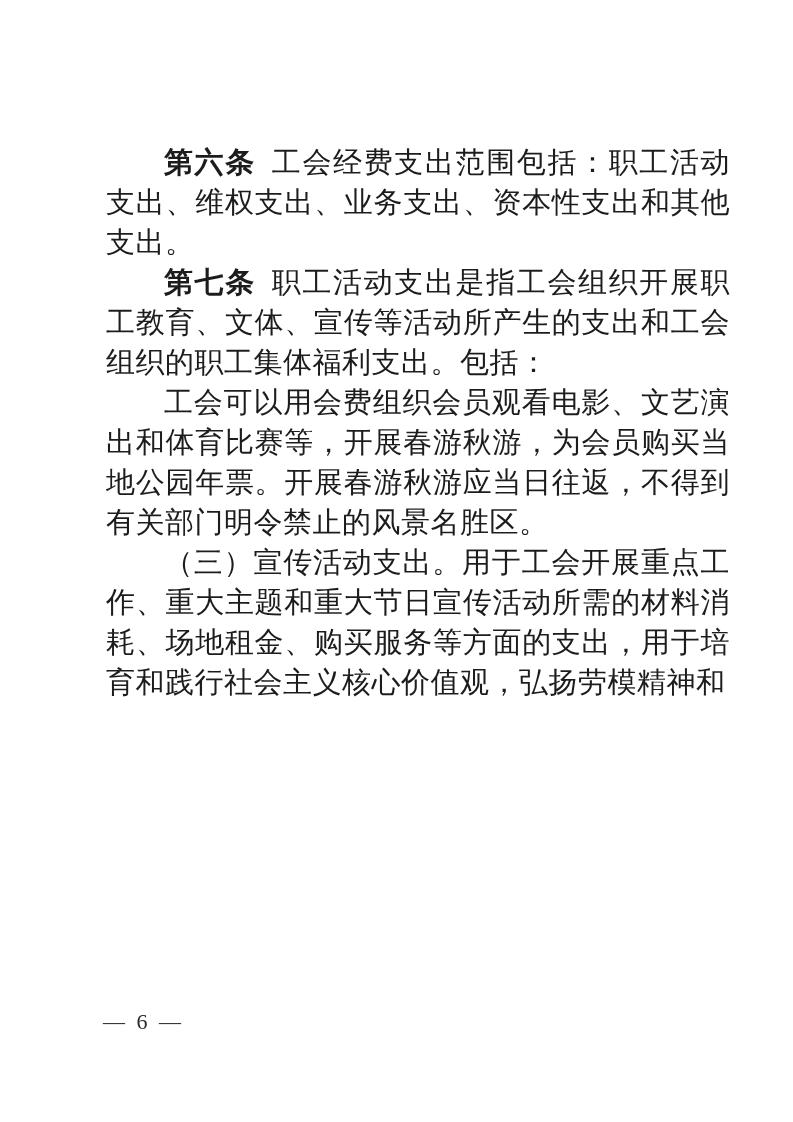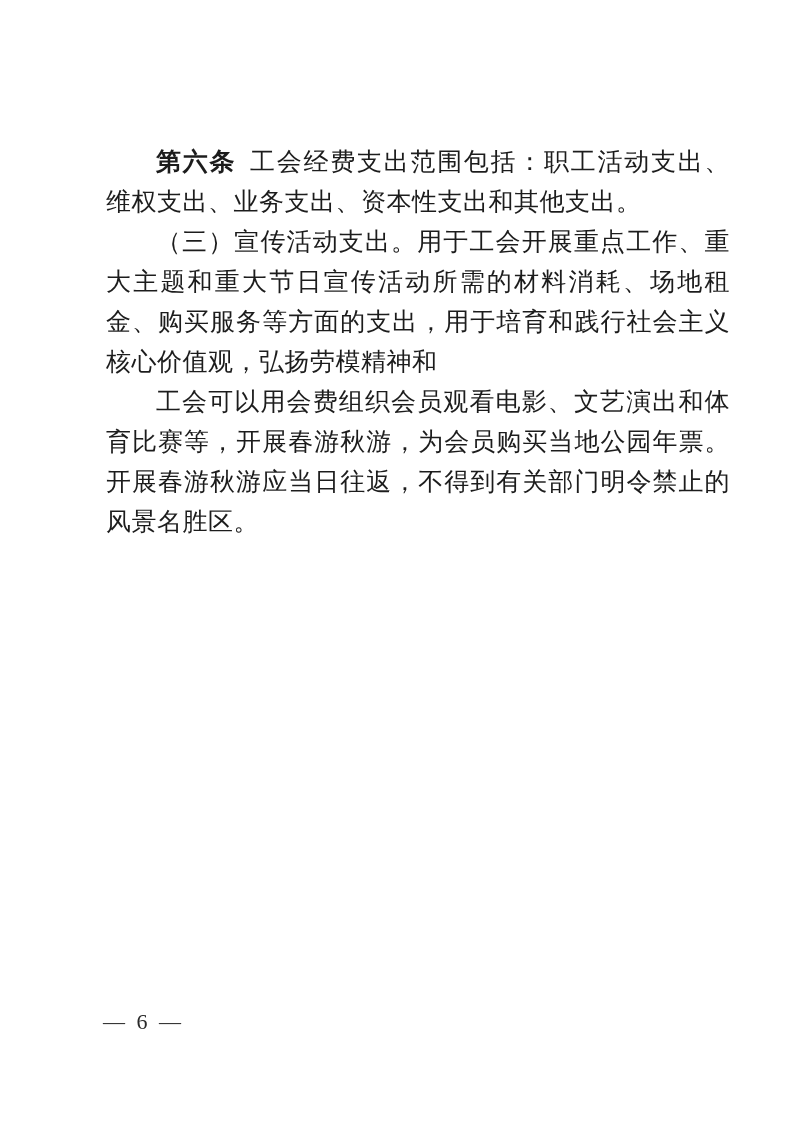--- a/index.html
+++ b/index.html
@@ -14,21 +14,21 @@
     background: #ffffff;
     overflow: hidden;
     font-family: "Liberation Serif", "DejaVu Serif", serif;
     color: #1c1c1c;
   }
   .content {
     position: absolute;
     left: 106px;
     top: 142px;
     width: 624px;
-    font-size: 25px;
+    font-size: 29px;
     line-height: 40px;
     text-align: justify;
     letter-spacing: 0.5px;
   }
   .content p {
     margin: 0;
     padding: 0;
     text-indent: 2em;
   }
   .content strong {
@@ -44,17 +44,18 @@
     letter-spacing: 3px;
     color: #2a2a2a;
   }
 </style>
 </head>
 <body>
 
 <div class="page">
   <div class="content">
       <p><strong>第六条</strong><span>工会经费支出范围包括：职工活动支出、维权支出、业务支出、资本性支出和其他支出。</span></p>
+      <p><strong>第七条</strong><span>职工活动支出是指工会组织开展职工教育、文体、宣传等活动所产生的支出和工会组织的职工集体福利支出。包括：</span></p>
+      <p><span>工会可以用会费组织会员观看电影、文艺演出和体育比赛等，开展春游秋游，为会员购买当地公园年票。开展春游秋游应当日往返，不得到有关部门明令禁止的风景名胜区。</span></p>
       <p><span>（三）宣传活动支出。用于工会开展重点工作、重大主题和重大节日宣传活动所需的材料消耗、场地租金、购买服务等方面的支出，用于培育和践行社会主义核心价值观，弘扬劳模精神和</span></p>
-      <p><span>工会可以用会费组织会员观看电影、文艺演出和体育比赛等，开展春游秋游，为会员购买当地公园年票。开展春游秋游应当日往返，不得到有关部门明令禁止的风景名胜区。</span></p>
     </div>
   <div class="footer">— 6 —</div>
 </div>
 
 </body></html>

